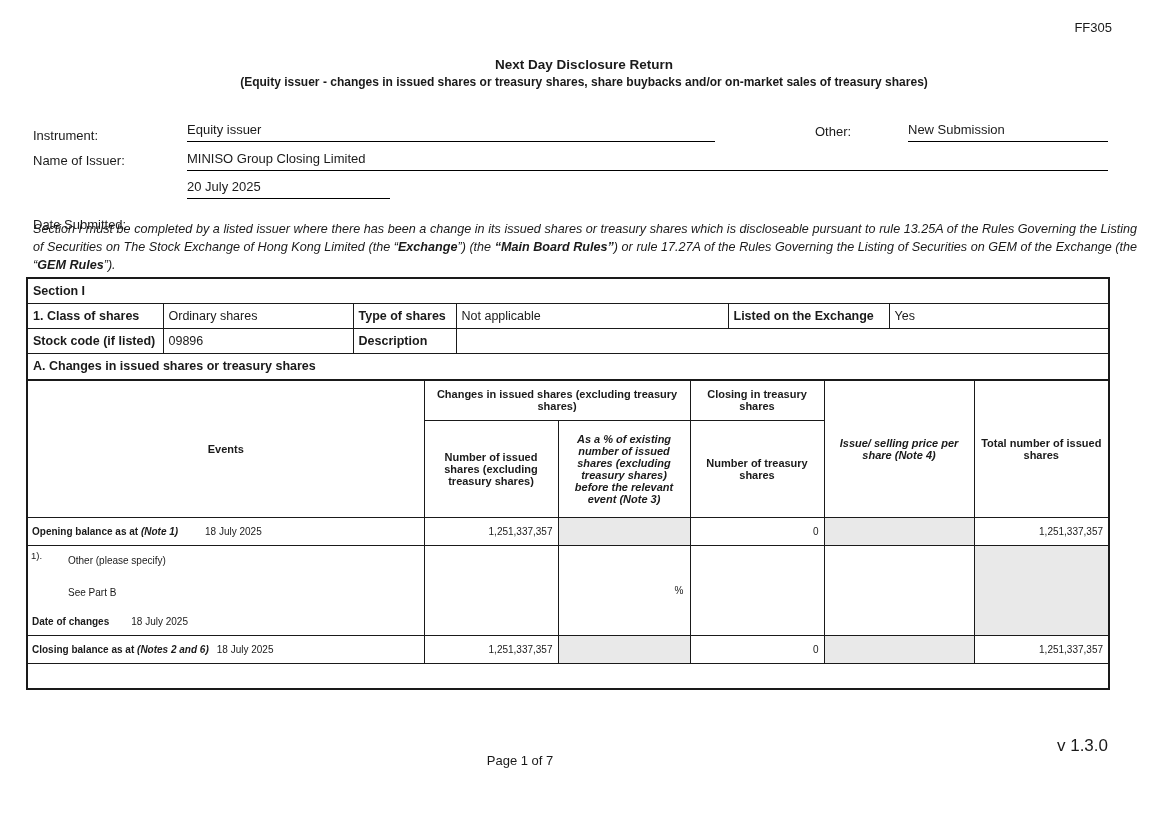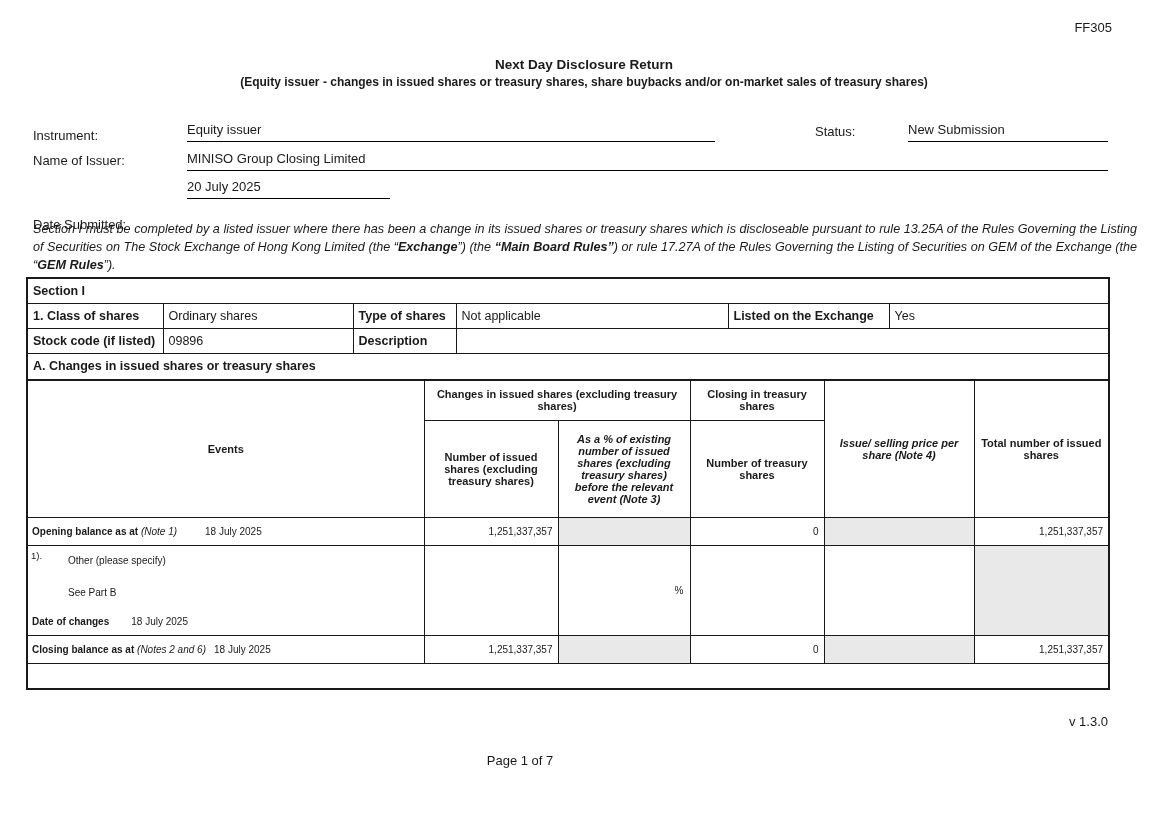--- a/index.html
+++ b/index.html
@@ -28,47 +28,47 @@
   td,th{border:1px solid #1a1a1a;overflow:hidden;}
   .s1 td{font-size:12.5px;padding:2px 5px;vertical-align:middle;}
   .s1 .hd{font-weight:bold;}
   .ta th{font-size:11px;font-weight:bold;text-align:center;vertical-align:middle;padding:2px 6px;}
   .ta .it{font-style:italic;}
   .ta td{font-size:10px;vertical-align:middle;}
   .num{text-align:right;padding:2px 5px;}
   .shade{background:#e9e9e9;}
   .bal-cell{position:relative;padding:2px 4px;font-size:10px;}
   .bal-label{font-weight:bold;}
-  .bal-note{font-weight:normal;font-style:italic;}
+  .bal-note{font-weight:bold;font-style:italic;}
   .bal-date-abs{position:absolute;left:177px;top:50%;transform:translateY(-50%);font-weight:normal;}
   .bal-date-inline{font-weight:normal;margin-left:8px;}
   .event-cell{vertical-align:top;padding:6px 4px 4px 4px;position:relative;font-size:10px;}
   .event-index{position:absolute;left:3px;top:4px;font-size:9.5px;}
   .event-name{margin-left:36px;}
   .event-detail{margin-left:36px;margin-top:21px;}
   .event-dateline{margin-top:18px;}
   .event-date{margin-left:22px;font-weight:normal;}
   .pct-cell{vertical-align:top;text-align:right;padding:5px 6px;}
   
   .footer-page{top:753px;left:420px;width:200px;text-align:center;font-size:13px;}
-  .footer-ver{top:714px;right:60px;font-size:13px;}
+  .footer-ver{top:736px;right:60px;font-size:17px;}
 </style>
 </head>
 <body>
 
 <div class="abs form-code">FF305</div>
 
 <div class="abs title-wrap">
   <div class="title">Next Day Disclosure Return</div>
   <div class="subtitle">(Equity issuer - changes in issued shares or treasury shares, share buybacks and/or on-market sales of treasury shares)</div>
 </div>
 
 <div class="abs field-label" style="top:128px;left:33px;">Instrument:</div>
 <div class="abs field-value" style="top:122px;left:187px;width:528px;">Equity issuer</div>
-<div class="abs field-label" style="top:124px;left:815px;">Status:</div>
+<div class="abs field-label" style="top:124px;left:815px;">Other:</div>
 <div class="abs field-value" style="top:122px;left:908px;width:200px;">New Submission</div>
 
 <div class="abs field-label" style="top:153px;left:33px;">Name of Issuer:</div>
 <div class="abs field-value" style="top:151px;left:187px;width:921px;">MINISO Group Closing Limited</div>
 
 <div class="abs field-label" style="top:181px;left:33px;margin-top:36px;">Date Submitted:</div>
 <div class="abs field-value" style="top:179px;left:187px;width:203px;">20 July 2025</div>
 
 <div class="abs intro"><span>Section I must be completed by a listed issuer where there has been a change in its issued shares or treasury shares which is discloseable pursuant to rule 13.25A of the Rules Governing the Listing of Securities on The Stock Exchange of Hong Kong Limited (the “</span><span class="b">Exchange</span><span>”) (the </span><span class="b">“Main Board Rules”</span><span>) or rule 17.27A of the Rules Governing the Listing of Securities on GEM of the Exchange (the “</span><span class="b">GEM Rules</span><span>”).</span></div>
 

